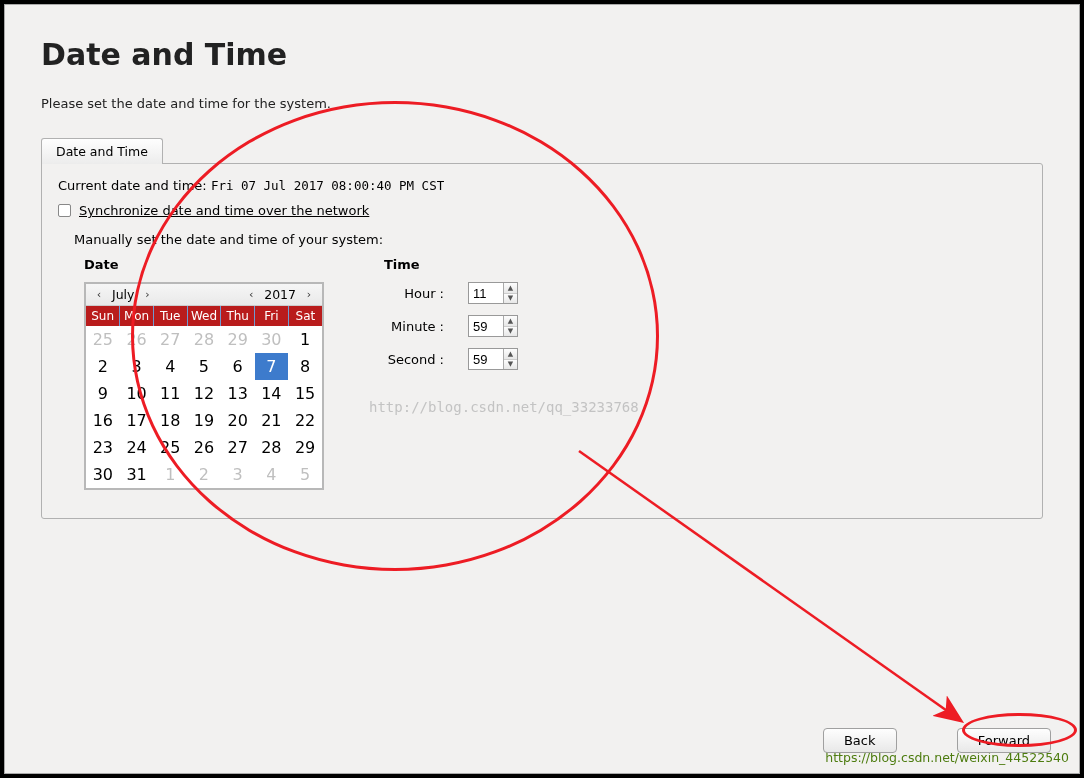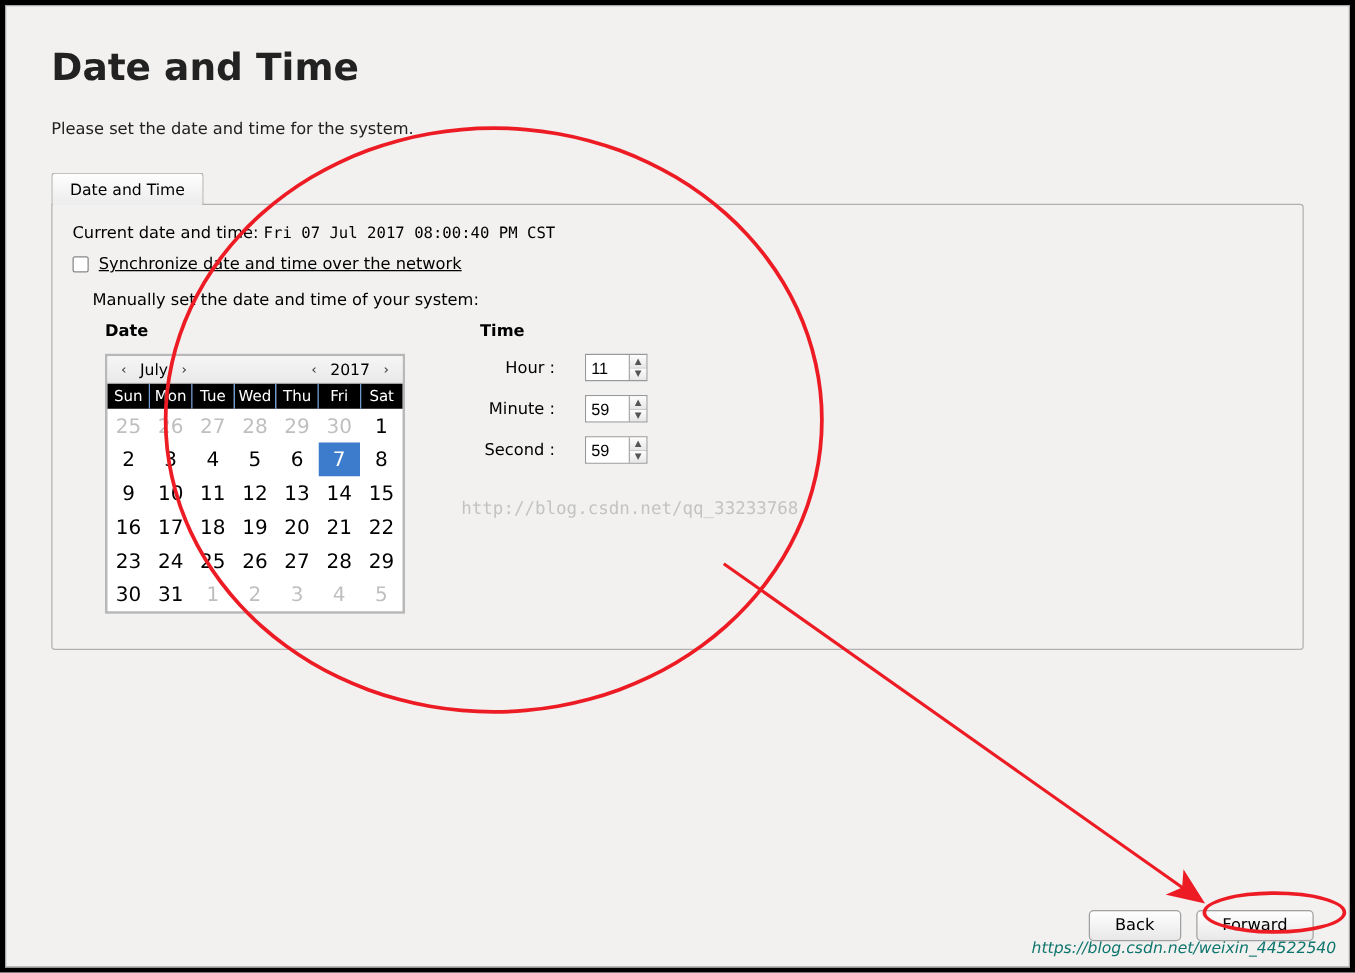--- a/index.html
+++ b/index.html
@@ -71,21 +71,21 @@
     .cal-head .mn, .cal-head .yr { padding: 0 6px; }
     .arrow {
       display: inline-flex;
       width: 14px; height: 14px;
       align-items: center; justify-content: center;
       font-size: 11px; color: #333;
       cursor: pointer;
     }
     table.cal { width: 100%; border-collapse: collapse; }
     table.cal th {
-      background: #000000;
+      background: #b91c1c;
       color: #fff;
       font-weight: normal;
       padding: 3px 0;
       font-size: 12px;
       border-right: 1px solid #6f9ad1;
     }
     table.cal th:last-child { border-right: none; }
     table.cal td {
       text-align: center;
       padding: 4px 0;
@@ -126,39 +126,39 @@
       position: absolute;
       top: 394px; left: 364px;
       color: #c3c3c3;
       font-family: "DejaVu Sans Mono", monospace;
       font-size: 14px;
       pointer-events: none;
     }
     .watermark2 {
       position: absolute;
       bottom: 8px; right: 10px;
-      color: #0f766e;
+      color: #4d7c0f;
       font-size: 12.5px;
       pointer-events: none;
-      font-style: italic;
     }
     .footer {
       position: absolute;
       bottom: 20px; right: 28px;
       display: flex; gap: 12px;
     }
     .btn {
       border: 1px solid #a0a0a0;
       background: linear-gradient(#fefefe,#e8e8e8);
       padding: 4px 20px;
       border-radius: 4px;
       font-size: 13px;
       cursor: pointer;
       min-width: 74px;
       text-align: center;
+      margin-left: 48px;
     }
     .annot-oval {
       position: absolute;
       border: 3px solid #ed1c24;
       border-radius: 50%;
       pointer-events: none;
     }
     .ov1 { top: 96px; left: 126px; width: 528px; height: 470px; }
     .ov2 { top: 708px; left: 957px; width: 115px; height: 34px; }
     svg.arrow-line { position: absolute; top:0; left:0; pointer-events:none; }

